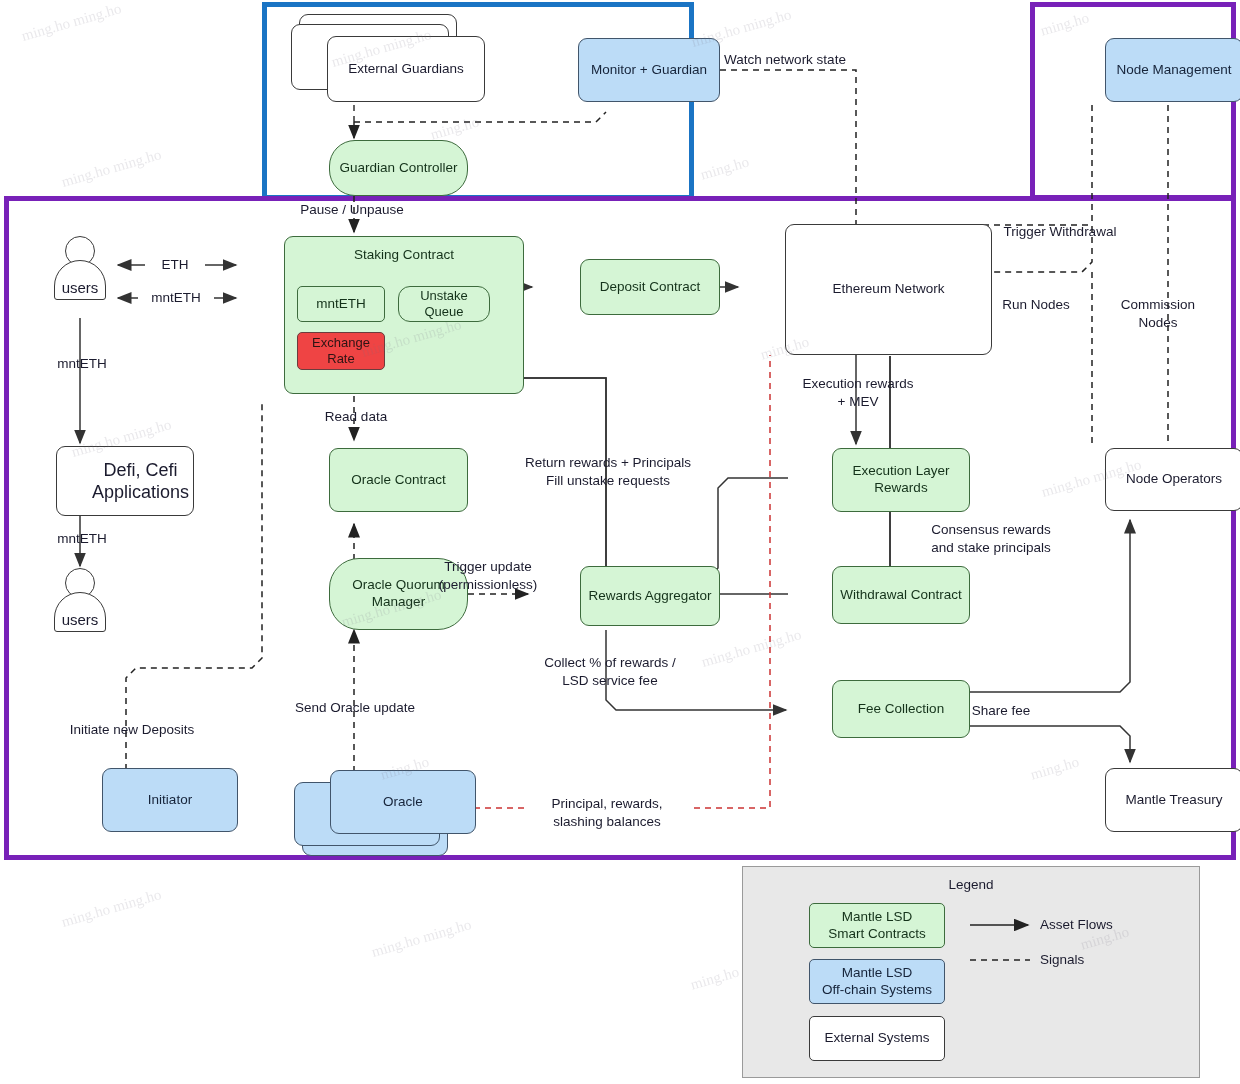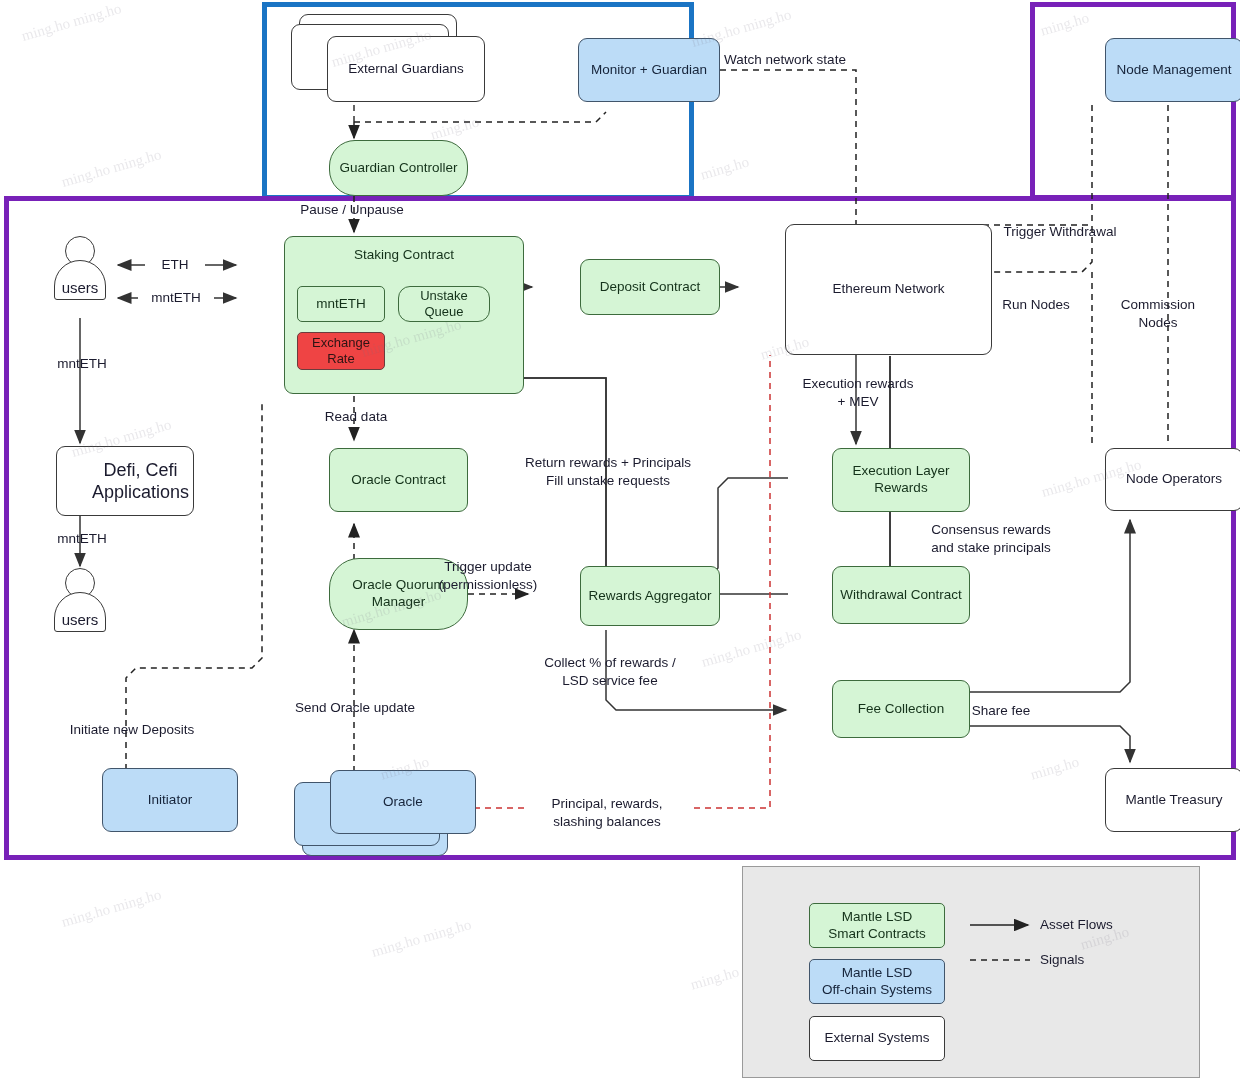--- a/index.html
+++ b/index.html
@@ -193,20 +193,21 @@
 (permissionless)</div>
   <div class="lbl" style="left:520px;top:654px;width:180px;white-space:pre-line;">Collect % of rewards /
 LSD service fee</div>
   <div class="lbl" style="left:946px;top:702px;width:110px;">Share fee</div>
   <div class="lbl" style="left:58px;top:713px;width:148px;margin-top:8px;">Initiate new Deposits</div>
   <div class="lbl" style="left:276px;top:699px;width:158px;">Send Oracle update</div>
   <div class="lbl" style="left:524px;top:795px;width:166px;white-space:pre-line;background:#fff;">Principal, rewards,
 slashing balances</div>
 
   <div class="legendbox" style="left:742px;top:866px;width:458px;height:212px;"></div>
+  <div class="legend-title" style="left:742px;top:877px;width:458px;text-align:center;">Legend</div>
 
   <div class="node green" style="left:765px;top:903px;width:136px;height:45px;white-space:pre-line;border-radius:5px;">Mantle LSD
 Smart Contracts</div>
   <div class="node blue" style="left:765px;top:959px;width:136px;height:45px;white-space:pre-line;border-radius:5px;">Mantle LSD
 Off-chain Systems</div>
   <div class="node white" style="left:765px;top:1016px;width:136px;height:45px;border-radius:5px;">External Systems</div>
 
   <svg class="layer">
     <defs>
       <marker id="lah" markerWidth="10" markerHeight="8" refX="9" refY="4" orient="auto">

